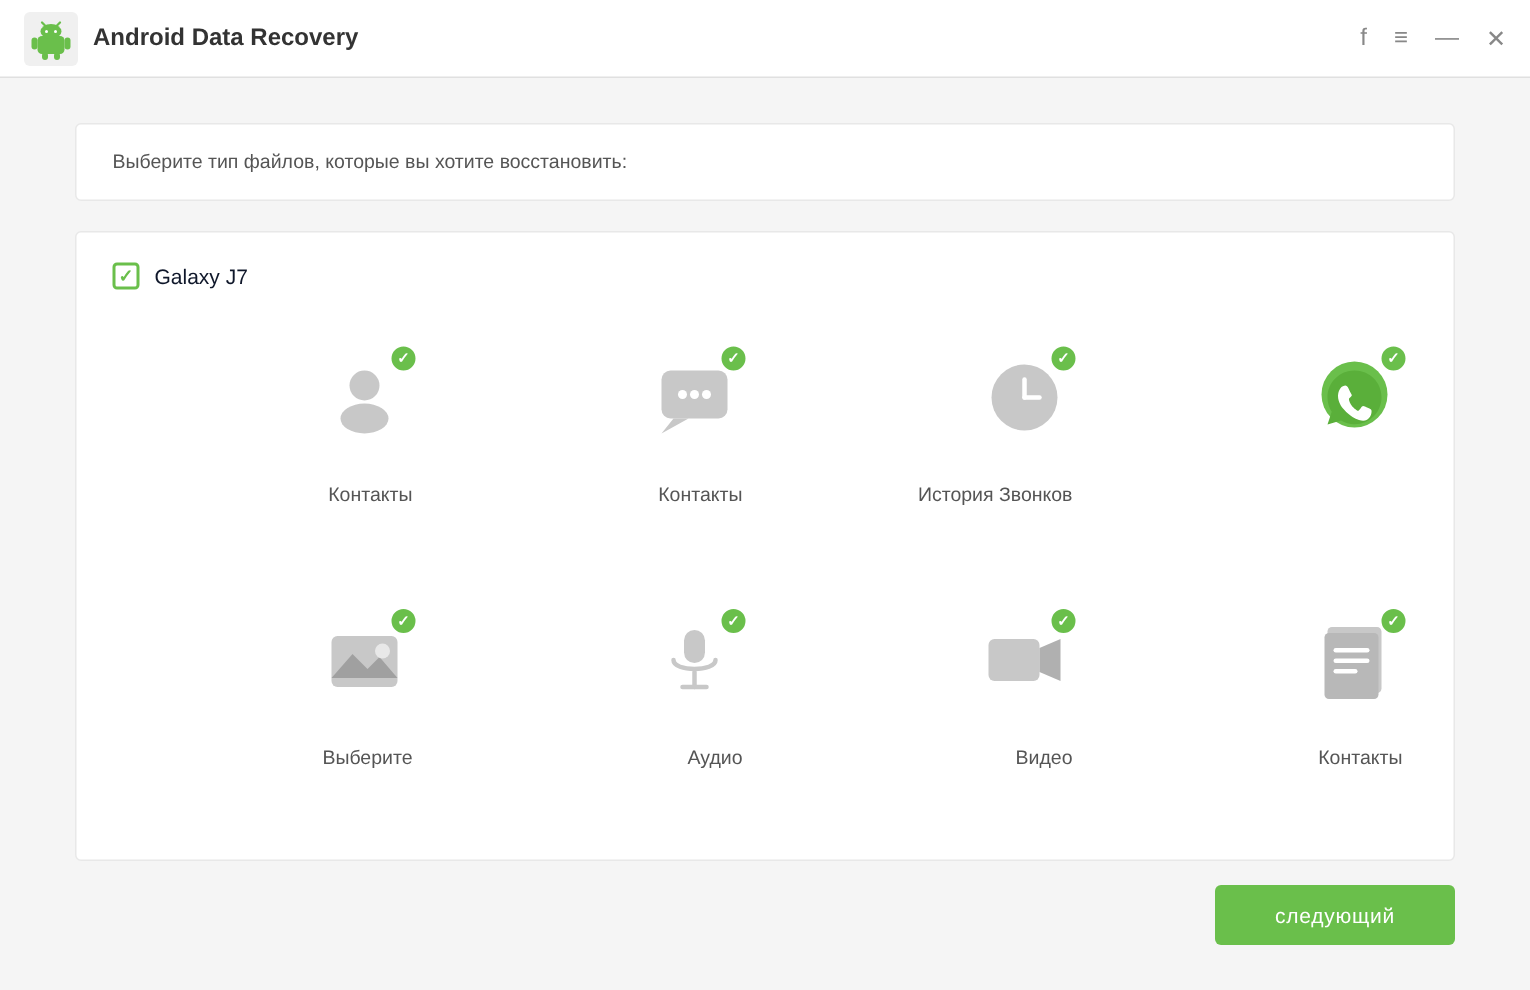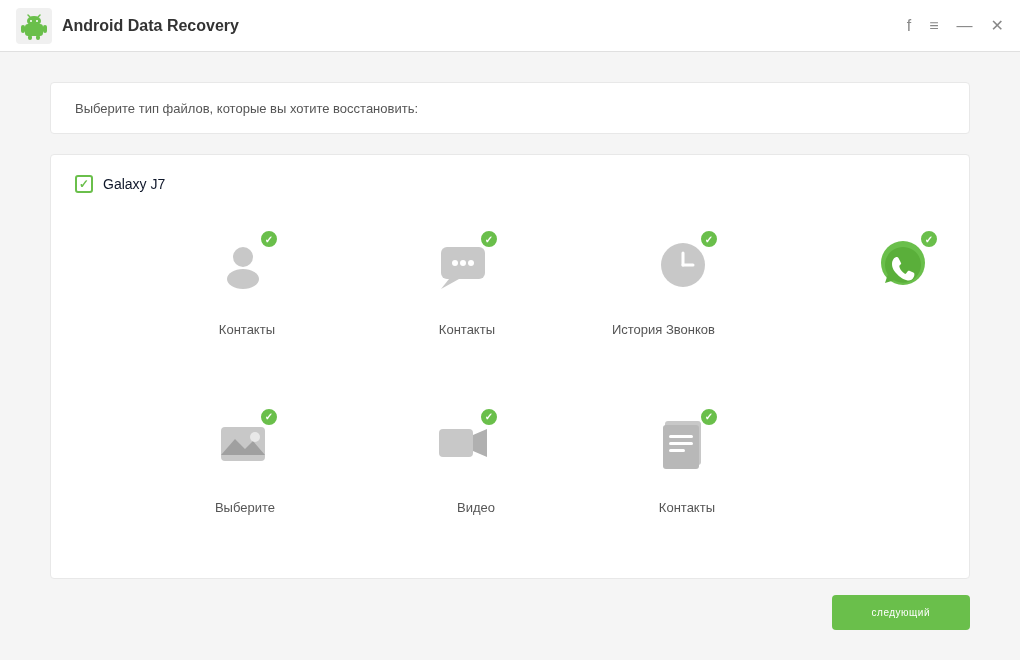--- a/index.html
+++ b/index.html
@@ -186,21 +186,21 @@
       justify-content: flex-end;
       margin-top: 16px;
     }
 
     .next-btn {
       background: #6abf4b;
       color: white;
       border: none;
       border-radius: 4px;
       padding: 12px 40px;
-      font-size: 10px;
+      font-size: 14px;
       cursor: pointer;
       font-weight: 500;
       letter-spacing: 0.5px;
     }
   </style>
 </head>
 <body>
 
 <div class="title-bar">
   <div class="title-bar-left">
@@ -302,20 +302,33 @@
           <svg class="main-icon" viewBox="0 0 56 56" xmlns="http://www.w3.org/2000/svg">
             <rect x="6" y="12" width="44" height="34" rx="4" fill="#c8c8c8"></rect>
             <polygon points="6,40 20,24 30,34 38,26 50,40" fill="#a0a0a0"></polygon>
             <circle cx="40" cy="22" r="5" fill="#e8e8e8"></circle>
           </svg>
           <div class="check-badge"></div>
         </div>
         <span class="file-type-label">Выберите</span>
       </div>
 
+      <div class="file-type-item">
+        <div class="file-type-icon-wrapper">
+          <svg class="main-icon" viewBox="0 0 56 56" xmlns="http://www.w3.org/2000/svg">
+
+            <rect x="21" y="8" width="14" height="22" rx="7" fill="#c8c8c8"></rect>
+            <path d="M14 28 C14 36 42 36 42 28" stroke="#c8c8c8" stroke-width="3" fill="none" stroke-linecap="round"></path>
+            <line x1="28" y1="36" x2="28" y2="46" stroke="#c8c8c8" stroke-width="3" stroke-linecap="round"></line>
+            <line x1="20" y1="46" x2="36" y2="46" stroke="#c8c8c8" stroke-width="3" stroke-linecap="round"></line>
+          </svg>
+          <div class="check-badge"></div>
+        </div>
+        <span class="file-type-label">Аудио</span>
+      </div>
 
       <div class="file-type-item">
         <div class="file-type-icon-wrapper">
           <svg class="main-icon" viewBox="0 0 56 56" xmlns="http://www.w3.org/2000/svg">
             <rect x="4" y="14" width="34" height="28" rx="4" fill="#c8c8c8"></rect>
             <polygon points="38,20 52,14 52,42 38,36" fill="#b0b0b0"></polygon>
           </svg>
           <div class="check-badge"></div>
         </div>
         <span class="file-type-label">Видео</span>

